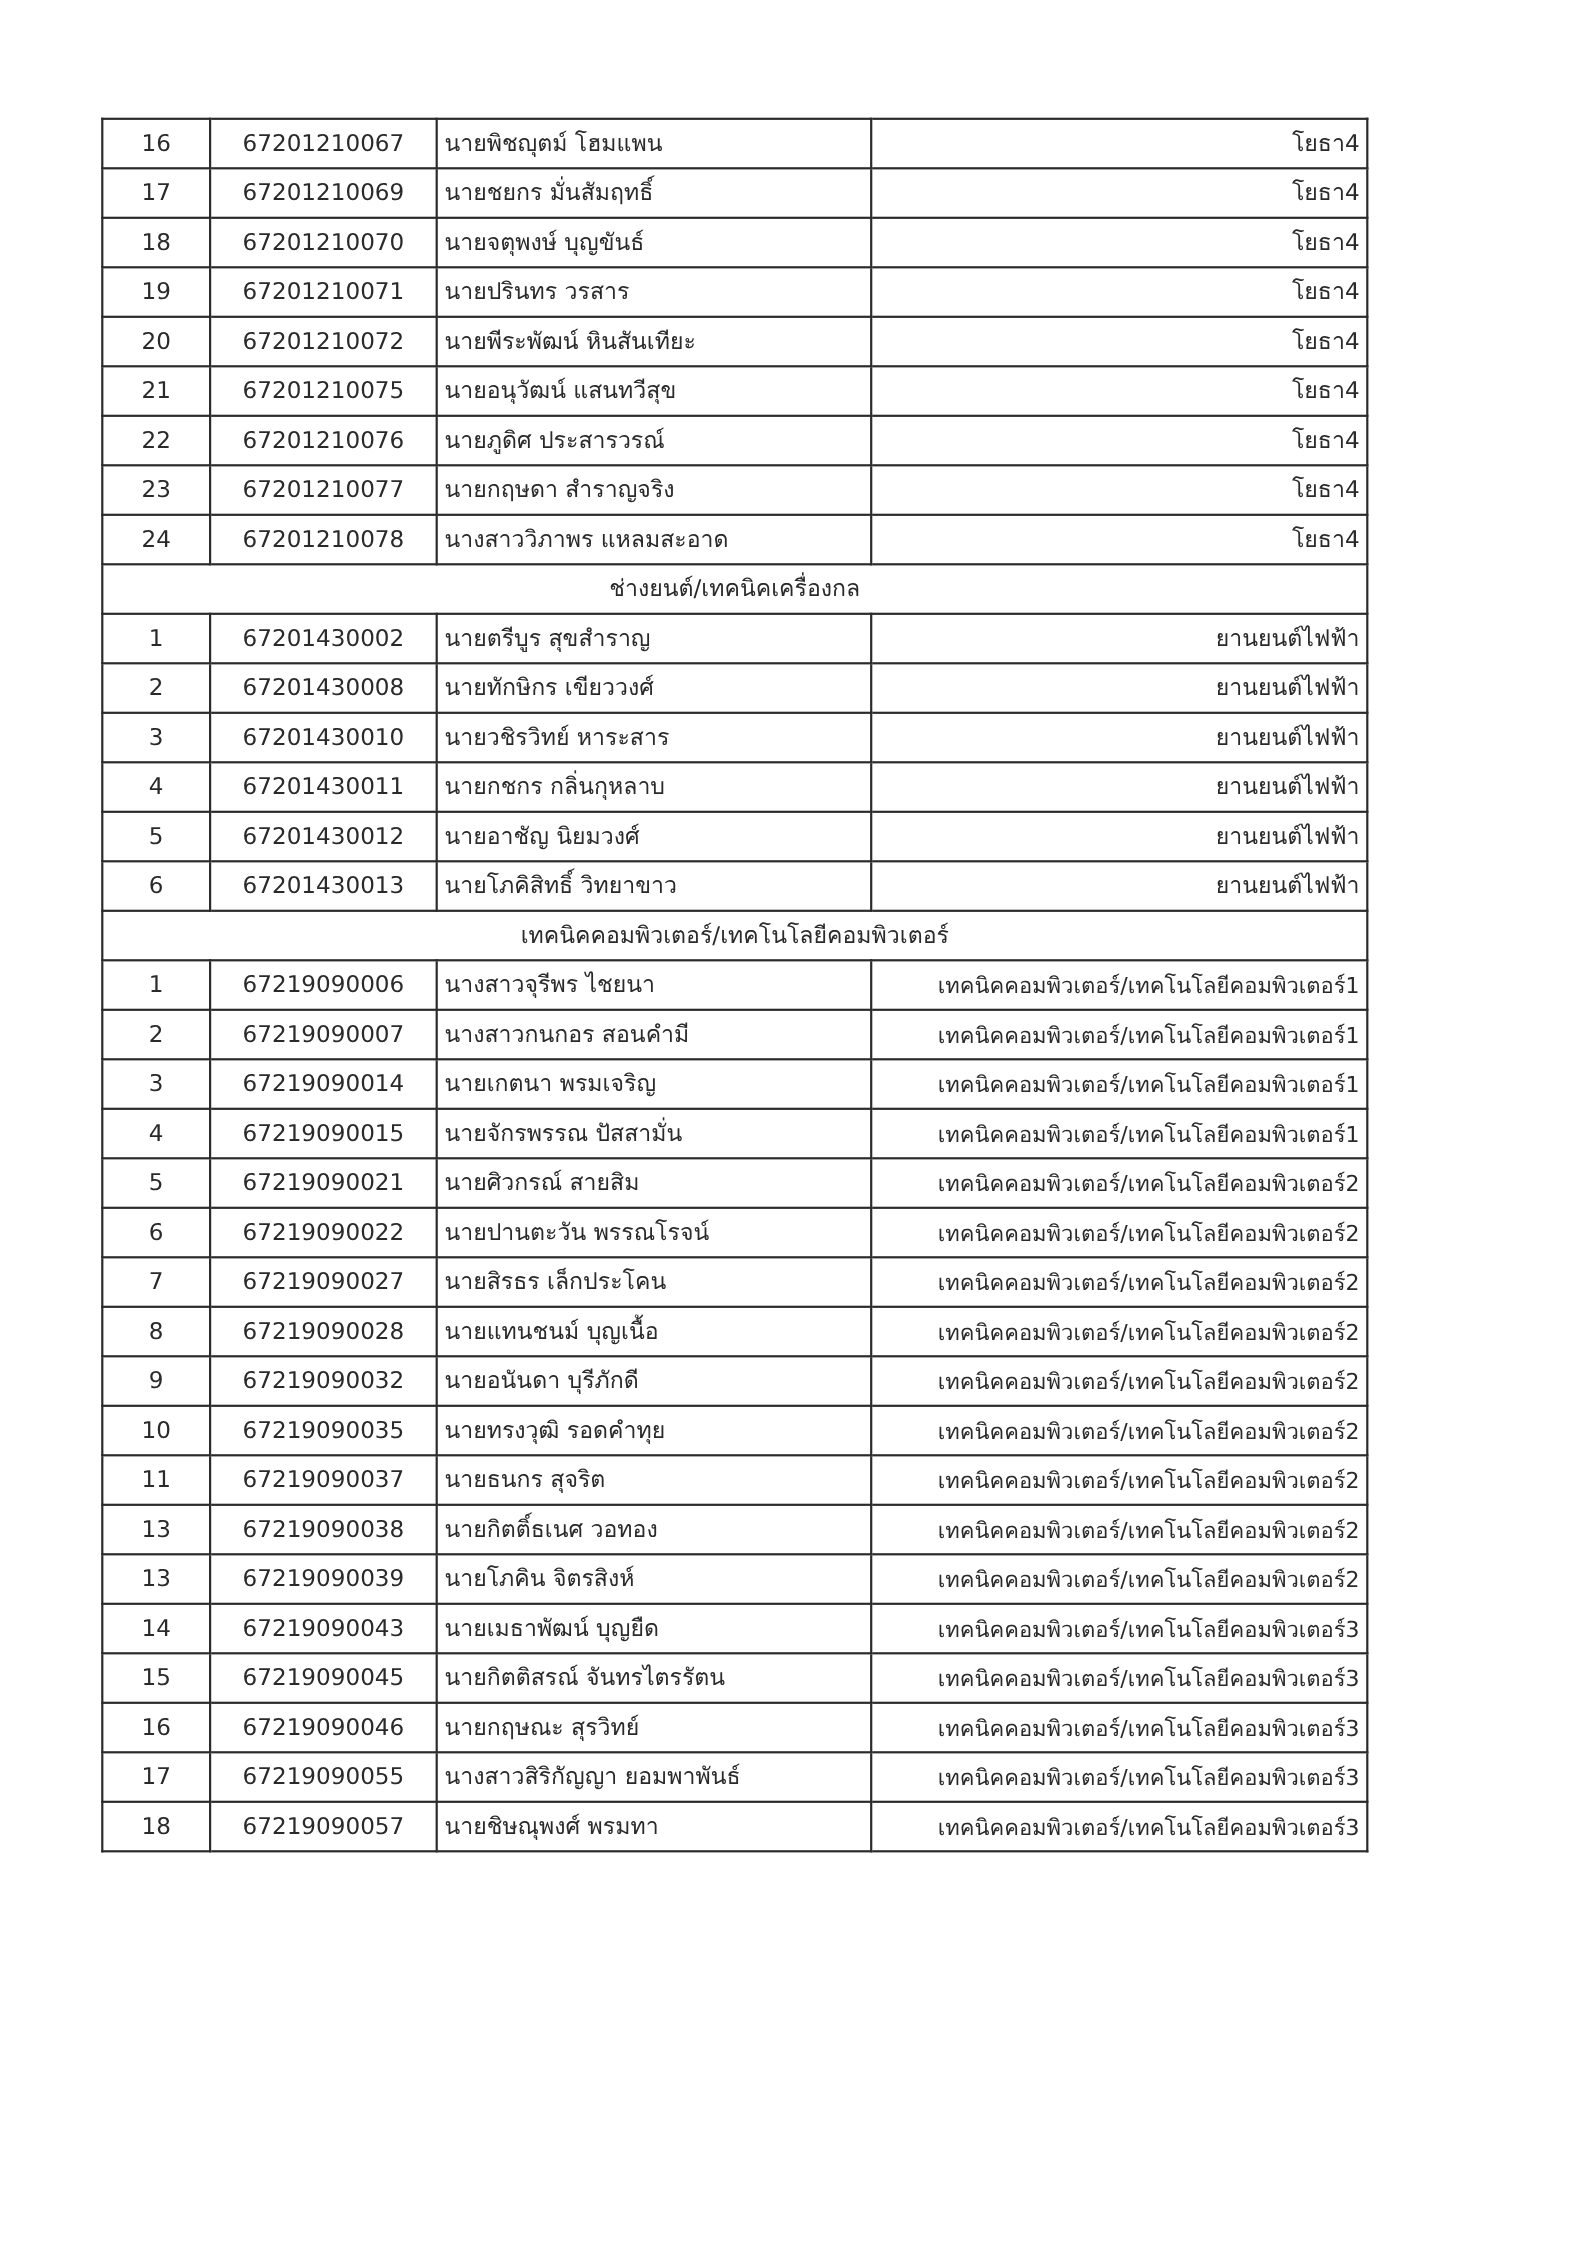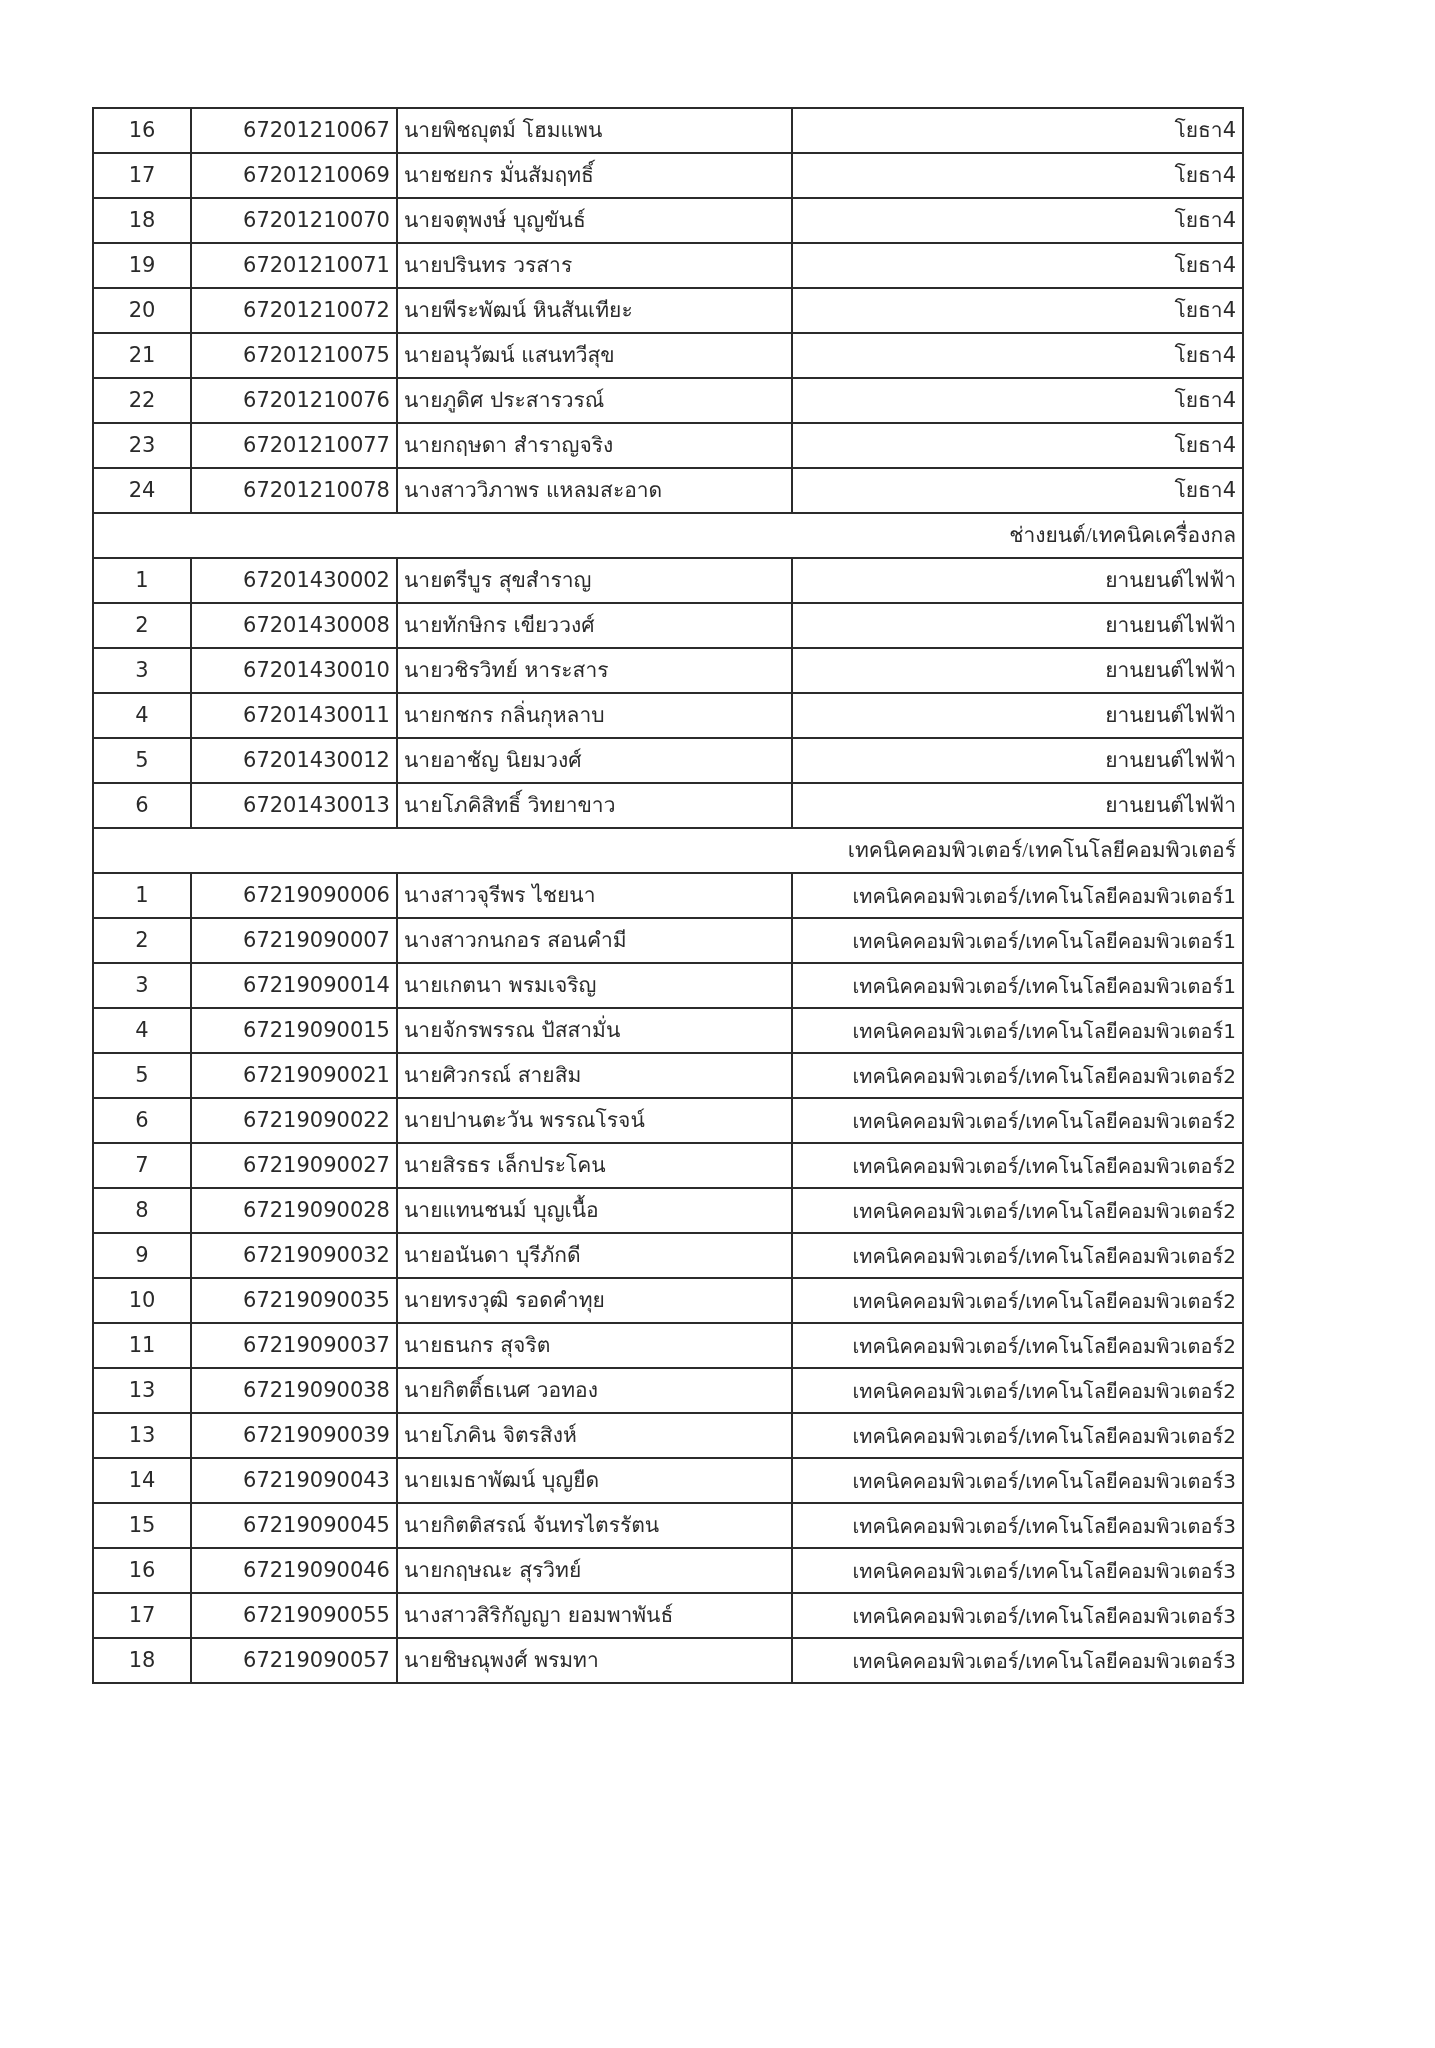--- a/index.html
+++ b/index.html
@@ -5,24 +5,24 @@
   html, body { margin: 0; padding: 0; background: #ffffff; }
   body { width: 1435px; height: 2048px; position: relative; overflow: hidden;
          font-family: "DejaVu Sans", "Liberation Sans", sans-serif; color: #2a2a2a; }
   .page { position: absolute; left: 0; top: 0; width: 1435px; height: 1552px; background: #fff; }
   table.roster { position: absolute; left: 92px; top: 107px; width: 1150px;
                  border-collapse: collapse; table-layout: fixed; }
   table.roster td { border: 2.5px solid #2b2b2b; height: 43px; padding: 0 6px;
                     font-size: 21px; line-height: 1; vertical-align: middle;
                     white-space: nowrap; overflow: hidden; }
   td.no { text-align: center; }
-  td.sid { text-align: right; padding-left: 4px; }
+  td.sid { text-align: center; padding-left: 4px; }
   td.name { text-align: left; padding-left: 6px; margin-top: 40px; }
   td.group { text-align: right; padding-left: 4px; vertical-align: top; padding-top: 6px; margin-top: 23px; }
-  td.section { text-align: right; padding-left: 4px; font-size: 21px; font-family: Liberation Serif, serif; }
+  td.section { text-align: center; padding-left: 4px; font-size: 21px; }
   col.c1 { width: 98px; }
   col.c2 { width: 206px; }
   col.c3 { width: 395px; }
   col.c4 { width: 451px; }
   tr.sec3 td.group { vertical-align: middle; padding-top: 0; font-size: 20px; border-radius: 14px; }
 </style>
 </head>
 <body>
 
 <div class="page">

